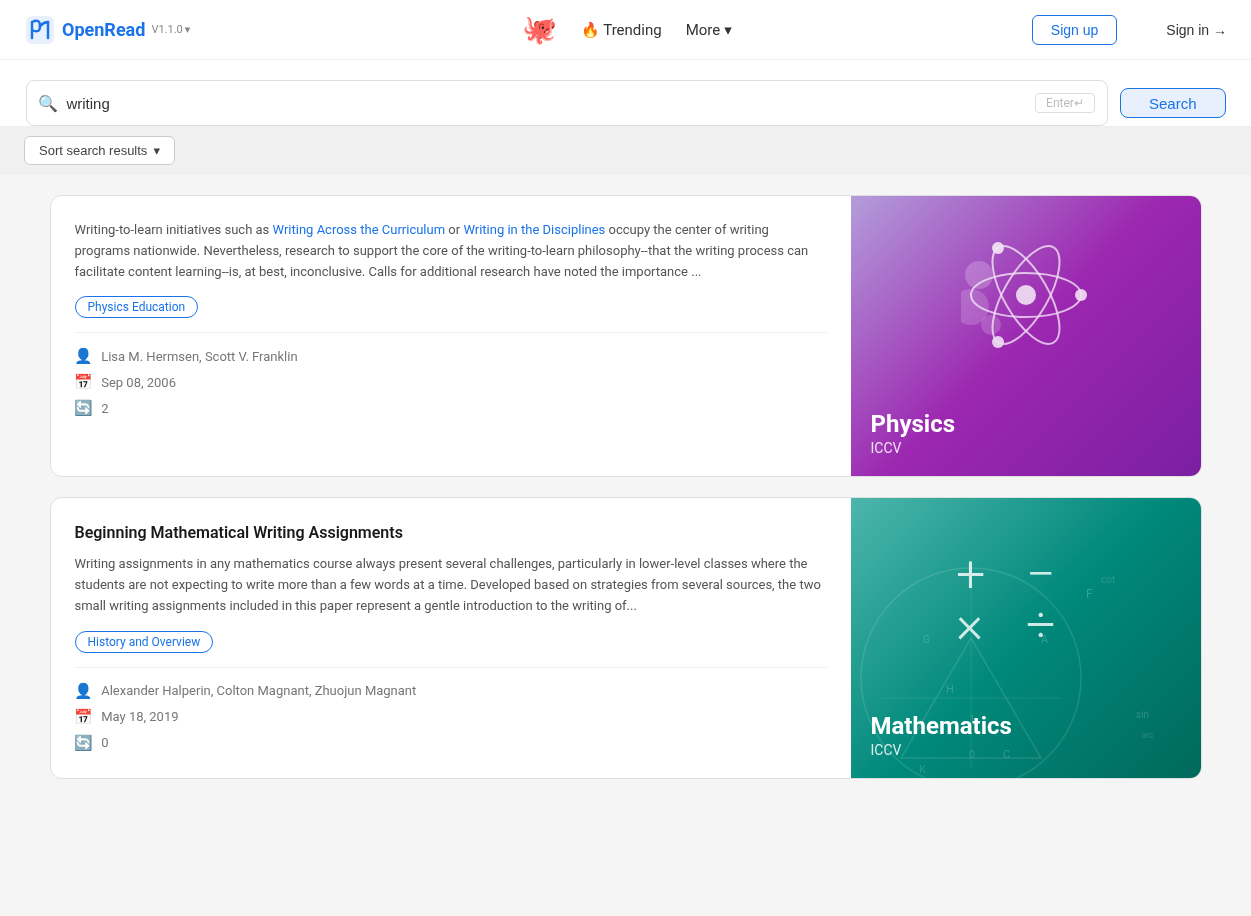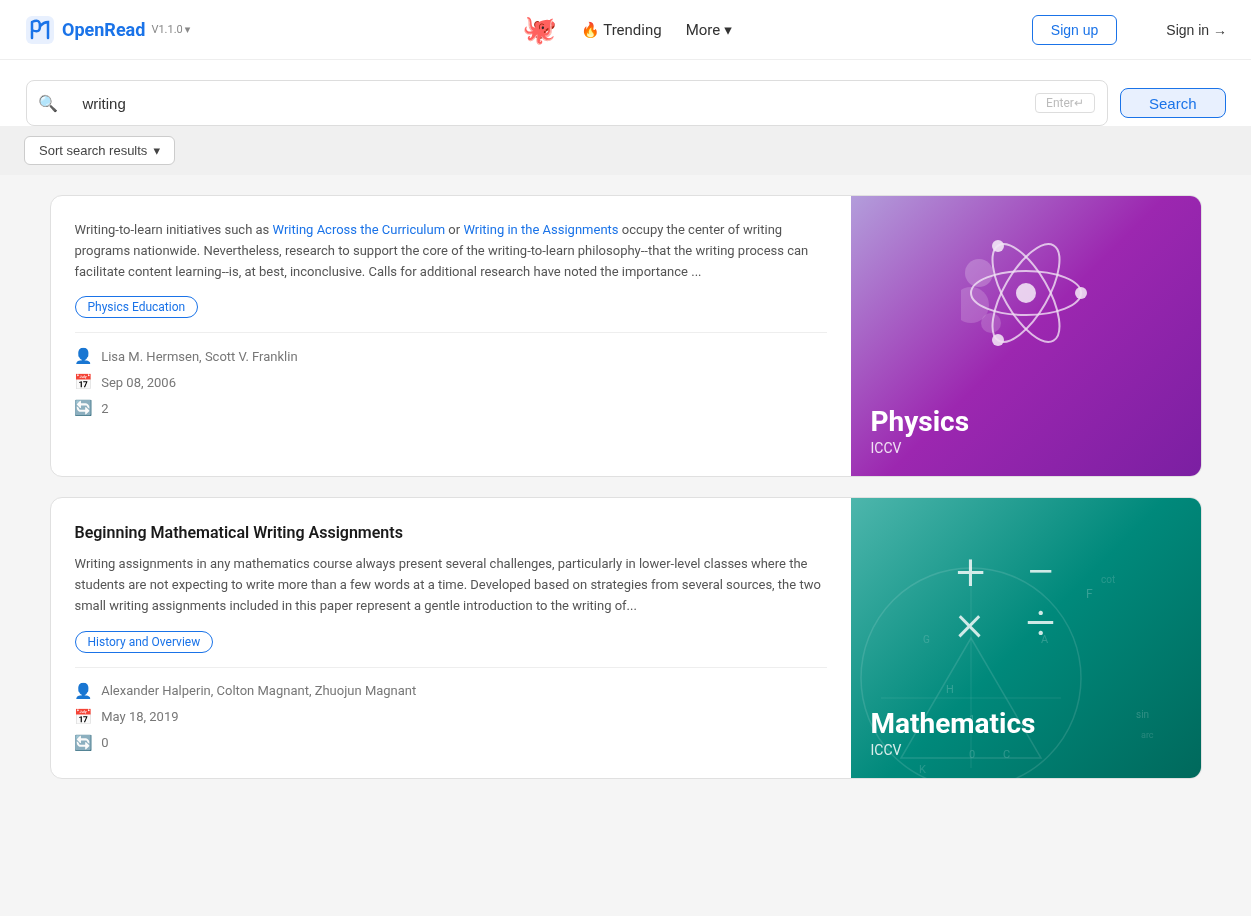--- a/index.html
+++ b/index.html
@@ -106,21 +106,20 @@
       height: 46px;
       background: #fff;
     }
     .search-icon-sm { color: #999; margin-right: 8px; font-size: 16px; }
     .search-input {
       flex: 1;
       border: none;
       outline: none;
       font-size: 15px;
       color: #333;
-      margin-left: 16px;
     }
     .enter-hint {
       font-size: 12px;
       color: #bbb;
       border: 1px solid #ddd;
       border-radius: 4px;
       padding: 2px 10px;
     }
     .btn-search {
       padding: 0 28px;
@@ -239,21 +238,21 @@
       align-items: center;
       justify-content: center;
       padding: 20px;
       opacity: 0.85;
     }
     .thumb-label-area {
       width: 100%;
       padding: 16px 20px 20px 20px;
     }
     .thumb-subject {
-      font-size: 28px;
+      font-size: 24px;
       font-weight: 700;
       color: #fff;
     }
     .thumb-conf {
       font-size: 14px;
       color: rgba(255,255,255,0.85);
       margin-top: 2px;
     }
 
     
@@ -316,21 +315,21 @@
     <span>Sort search results</span>
     <span>▾</span>
   </button>
 </div>
 
 <div class="main-content">
 
   <div class="result-card">
     <div class="card-content">
       <div class="card-abstract">
-        Writing-to-learn initiatives such as <a>Writing Across the Curriculum</a> or <a>Writing in the Assignments</a> occupy the center of writing programs nationwide. Nevertheless, research to support the core of the writing-to-learn philosophy--that the writing process can facilitate content learning--is, at best, inconclusive. Calls for additional research have noted the importance ...
+        Writing-to-learn initiatives such as <a>Writing Across the Curriculum</a> or <a>Writing in the Disciplines</a> occupy the center of writing programs nationwide. Nevertheless, research to support the core of the writing-to-learn philosophy--that the writing process can facilitate content learning--is, at best, inconclusive. Calls for additional research have noted the importance ...
       </div>
       <span class="card-tag">Physics Education</span>
       <hr class="card-divider">
       <div class="card-meta">
         <div class="meta-row">
           <span class="meta-icon">👤</span>
           <span>Lisa M. Hermsen, Scott V. Franklin</span>
         </div>
         <div class="meta-row">
           <span class="meta-icon">📅</span>

